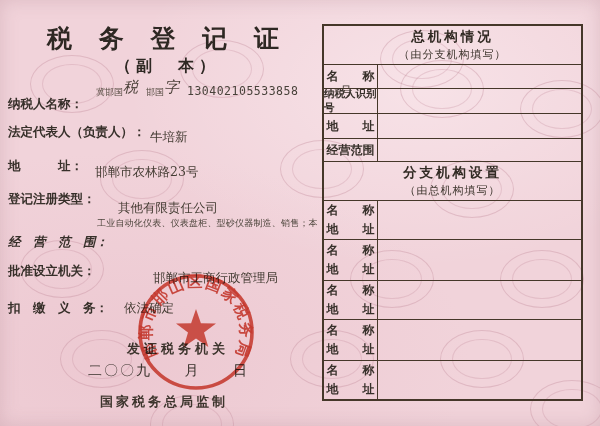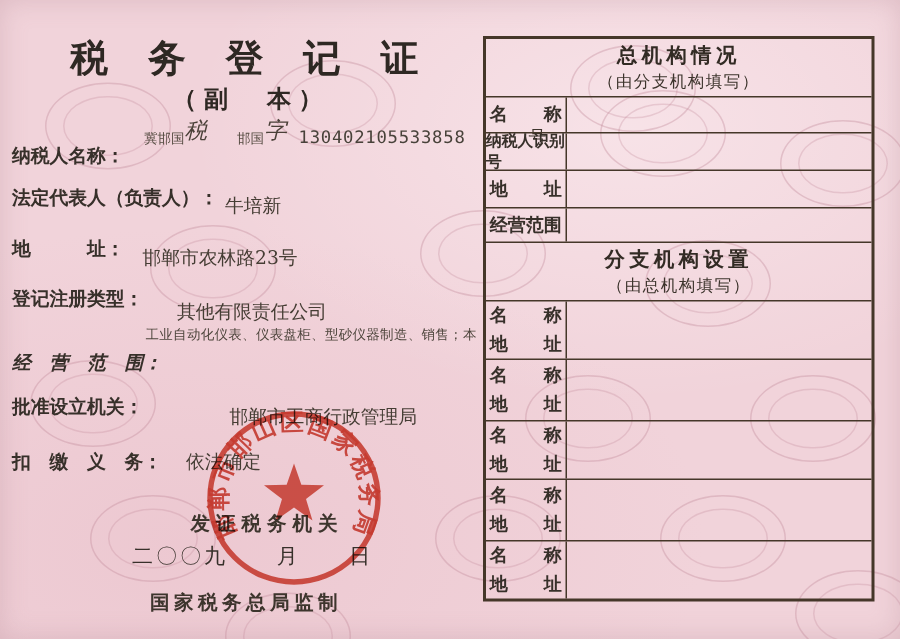--- a/index.html
+++ b/index.html
@@ -68,21 +68,21 @@
       <div class="wm" style="left: 440px; top: 330px; width: 82px; height: 56px;"></div>
       <div class="wm" style="left: 530px; top: 380px; width: 82px; height: 56px;"></div>
       <div class="wm" style="left: 150px; top: 395px; width: 82px; height: 56px;"></div>
       <div class="wm" style="left: 380px; top: 30px; width: 82px; height: 56px;"></div>
     </div>
 
   <div class="abs title" style="left:10px;top:22px;width:315px;text-align:center;">税 务 登 记 证</div>
   <div class="abs subtitle" style="left:10px;top:56px;width:315px;text-align:center;">（副　本）</div>
 
   <div class="abs certline" style="left:96px;top:80px;">
-    <span class="cl-small">冀邯国</span><span class="cl-script">税</span><span class="cl-small" style="margin-left:20px;">邯国</span><span class="cl-script">字</span><span class="cl-num" style="margin-left:8px;">130402105533858</span><span class="cl-suffix">号</span>
+    <span class="cl-small">冀邯国</span><span class="cl-script">税</span><span class="cl-small" style="margin-left:8px;">邯国</span><span class="cl-script">字</span><span class="cl-num" style="margin-left:8px;">130402105533858</span><span class="cl-suffix">号</span>
   </div>
 
   <div class="abs flabel" style="left:8px;top:96px;">纳税人名称：</div>
 
   <div class="abs flabel" style="left:8px;top:124px;">法定代表人（负责人）：</div>
   <div class="abs fvalue" style="left:150px;top:129px;">牛培新</div>
 
   <div class="abs flabel" style="left:8px;top:158px;">地　　　址：</div>
   <div class="abs fvalue" style="left:95px;top:164px;">邯郸市农林路23号</div>
 

